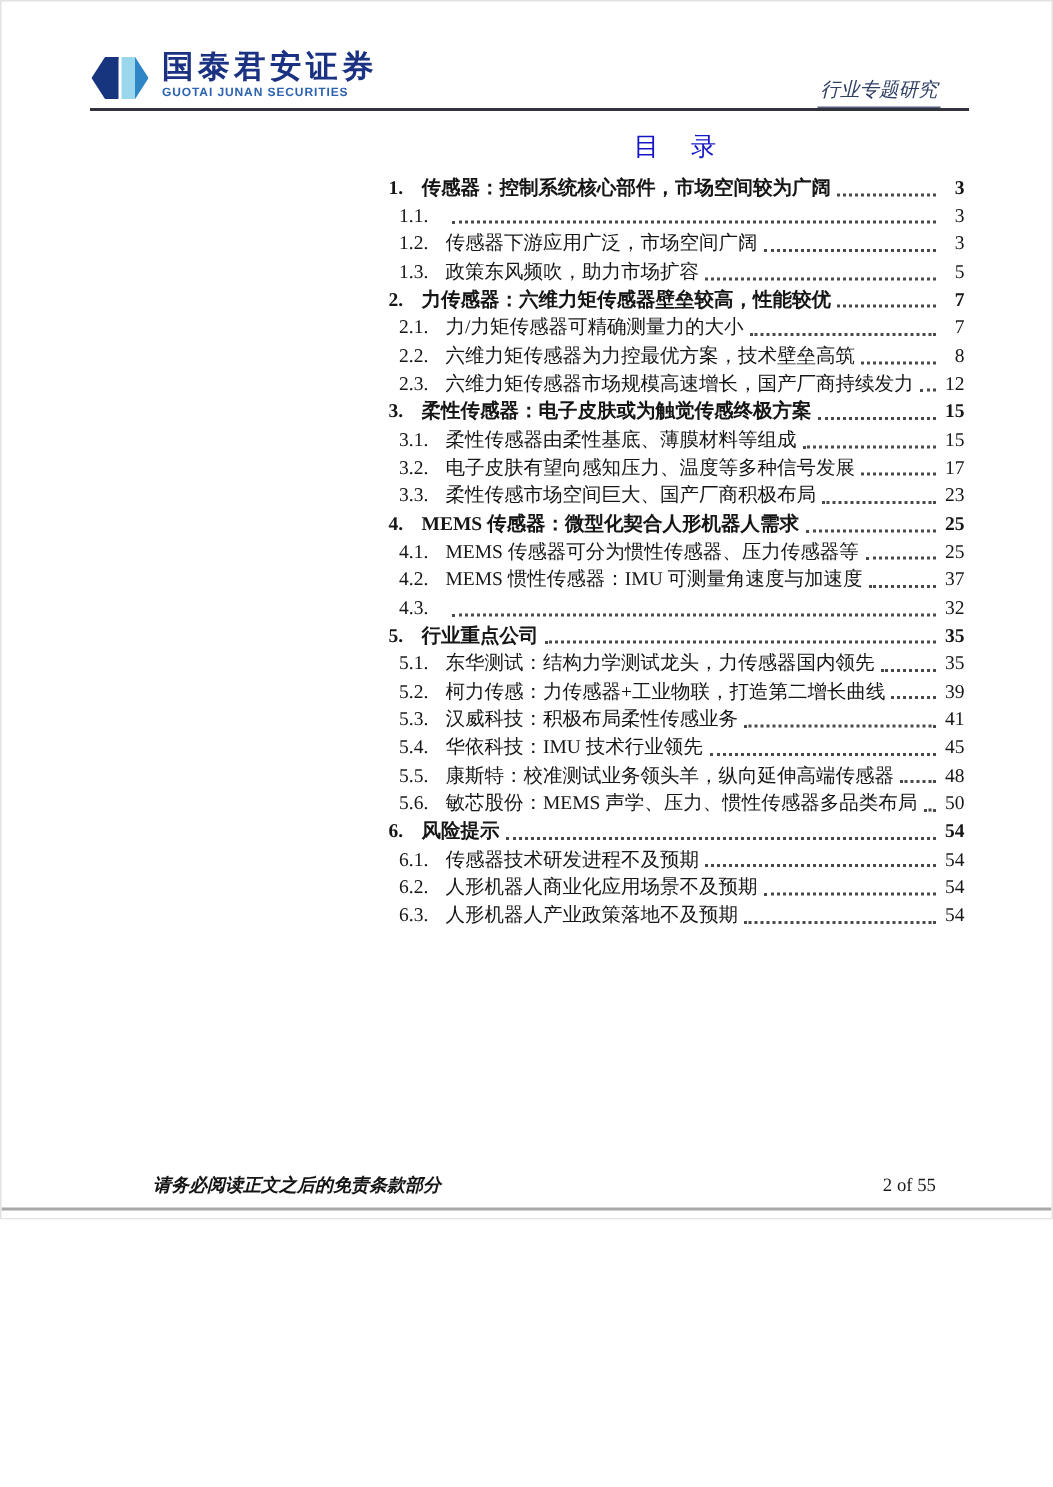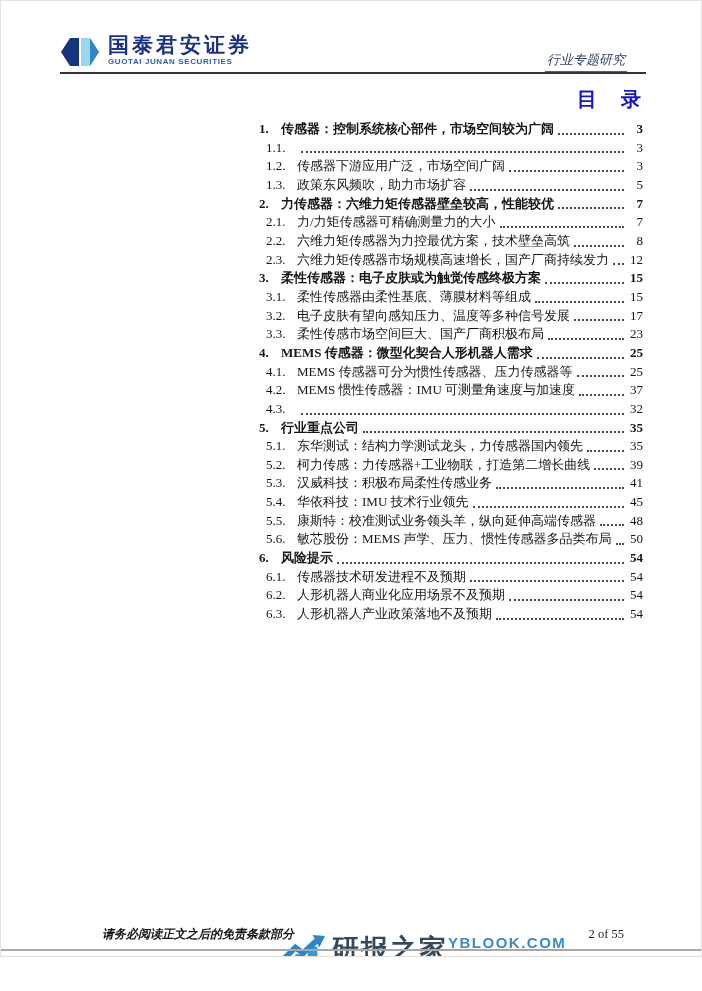--- a/index.html
+++ b/index.html
@@ -1,35 +1,35 @@
 <!DOCTYPE html>
 <html><head>
 <meta charset="utf-8">
 <style>
   html,body{margin:0;padding:0;background:#fff;}
   .page{
-    position:relative;width:702px;height:957px;background:#ffffff;
+    position:relative;width:702px;height:813px;background:#ffffff;
     font-family:"Liberation Serif","DejaVu Serif",serif;
     box-sizing:border-box;border:1px solid #e2e2e2;overflow:hidden;
   }
 
   
   .brand{position:absolute;left:60px;top:33px;display:flex;align-items:flex-start;gap:9px;}
   .hex{display:block;margin-top:4px;}
   .brand-cn{font-size:21px;font-weight:bold;color:#1b3282;letter-spacing:3px;line-height:22px;
             font-family:"Liberation Sans","DejaVu Sans",sans-serif;}
   .brand-en{font-size:8px;font-weight:bold;color:#2d62b0;letter-spacing:0.6px;margin-top:1px;
             font-family:"Liberation Sans","DejaVu Sans",sans-serif;}
   .doc-type{position:absolute;right:74px;top:50px;font-size:13px;font-style:italic;
             color:#2f3f63;padding:0 2px 2px 2px;border-bottom:1px solid #566080;}
   .header-rule{position:absolute;left:59px;top:71px;width:586px;height:2px;background:#32323c;}
 
   
   .toc{position:absolute;left:258px;top:85px;width:384px;}
-  .toc-title{margin:0 0 7px 0;text-align:right;font-size:20px;font-weight:bold;
+  .toc-title{margin:0 0 7px 0;text-align:center;font-size:17px;font-weight:normal;
              color:#1515c8;letter-spacing:2px;}
   .toc-row{display:flex;align-items:baseline;font-size:13px;line-height:18.65px;
            color:#161616;white-space:nowrap;}
   .toc-row .num{flex:0 0 auto;}
   .lvl1{font-weight:600;}
   .lvl1 .num{width:22px;}
   .lvl2{padding-left:7px;font-weight:400;}
   .lvl2 .num{width:31px;}
   .toc-row .entry-title{flex:0 1 auto;overflow:hidden;}
   .leader{flex:1 1 8px;min-width:8px;margin:0 3px 4px 4px;height:0;

